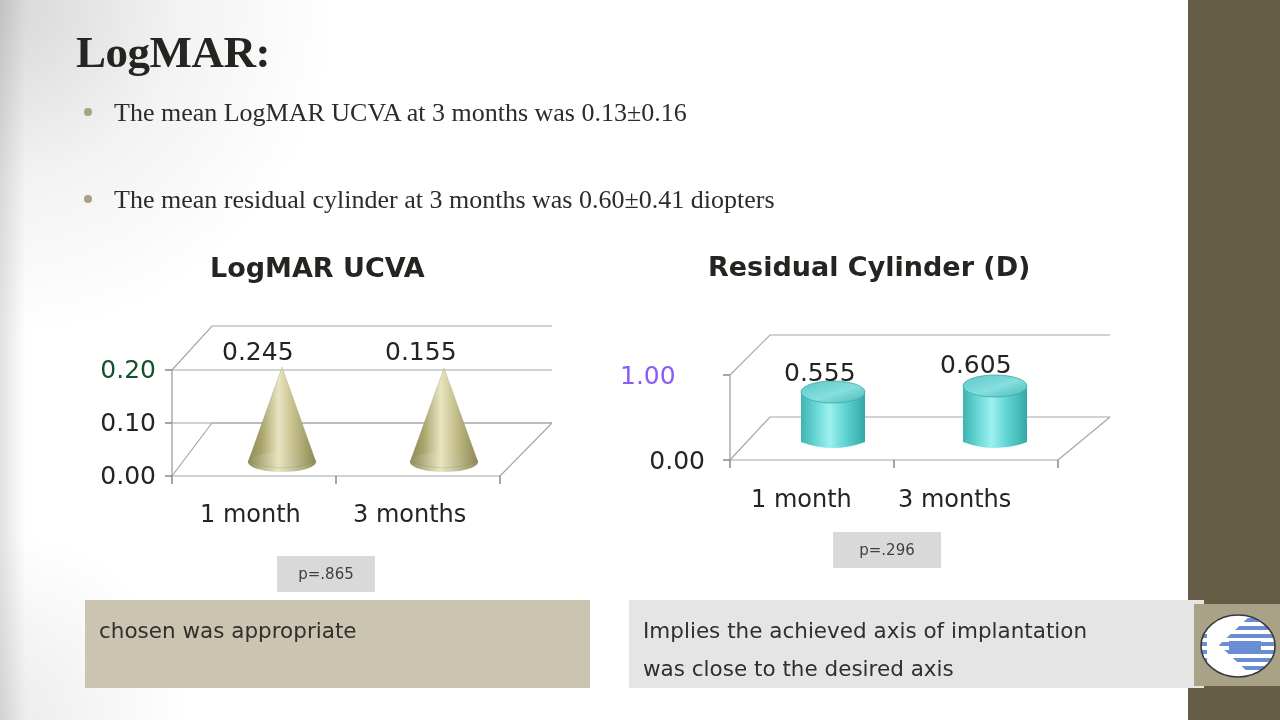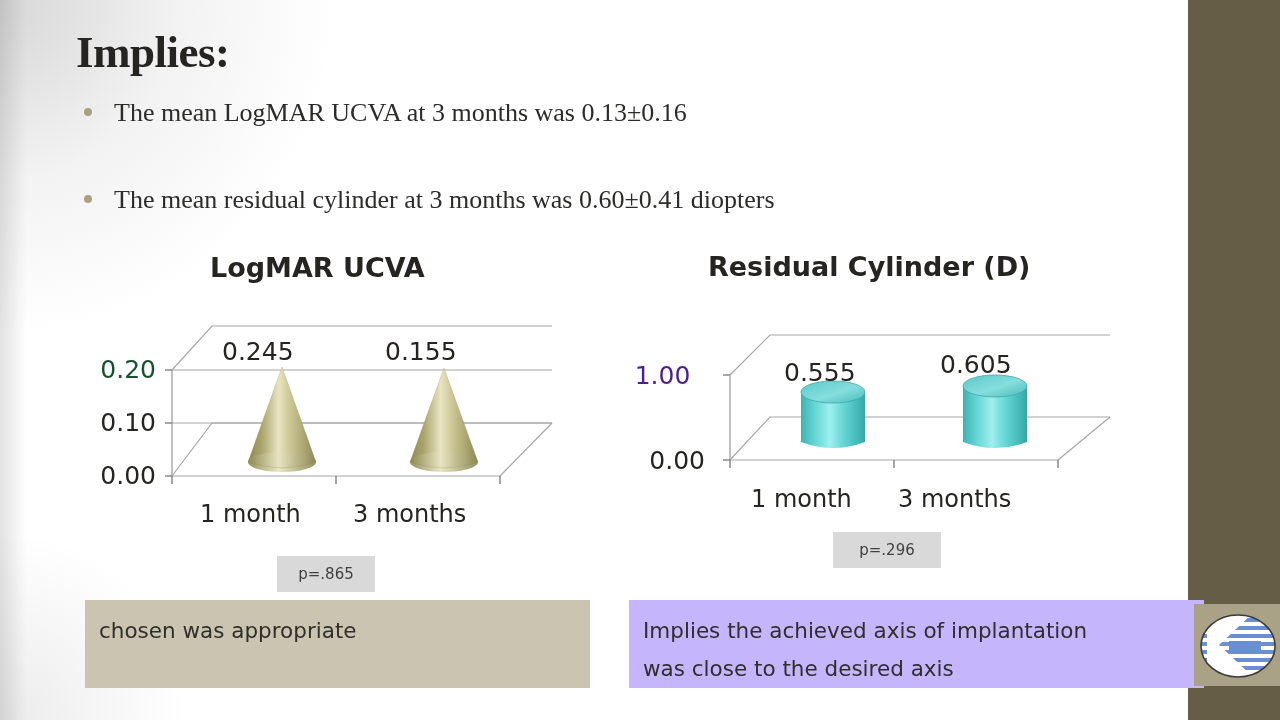--- a/index.html
+++ b/index.html
@@ -137,35 +137,35 @@
   .caption {
     position: absolute;
     font-family: "DejaVu Sans", sans-serif;
     font-size: 21.5px;
     color: #2f2f2b;
     line-height: 38px;
     padding: 12px 0 12px 14px;
     box-sizing: border-box;
   }
   #caption-left  { background: #cbc4b0; }
-  #caption-right { background: #c4b5fd; }
+  #caption-right { background: #e5e5e5; }
   .caption-line { display: block; white-space: nowrap; }
 </style>
 </head>
 <body>
 
 <div id="slide">
 
   <div id="bg-gradient-top"></div>
   <div id="bg-gradient-left"></div>
   <div id="bg-gradient-bottom"></div>
 
   <div id="right-band"></div>
 
-  <div id="title">Implies:</div>
+  <div id="title">LogMAR:</div>
 
   <div class="bullet-row b1" style="top:98px">
     <span class="bullet-dot"></span>
     <span class="bullet-text">The mean LogMAR UCVA at 3 months was 0.13±0.16</span>
   </div>
 
 
   <div class="bullet-row b1" style="top:185px">
     <span class="bullet-dot"></span>
     <span class="bullet-text">The mean residual cylinder at 3 months was 0.60±0.41 diopters</span>
@@ -275,21 +275,21 @@
       <ellipse cx="213" cy="72" rx="32" ry="11" fill="none" stroke="#3ea8a8" stroke-width="0.8"></ellipse>
     </g>
 
     <g>
       <path d="M 343,66 L 343,122 Q 375,134 407,122 L 407,66 Z" fill="url(#cylGrad)"></path>
       <ellipse cx="375" cy="66" rx="32" ry="11" fill="url(#cylTop)"></ellipse>
       <ellipse cx="375" cy="66" rx="32" ry="11" fill="none" stroke="#3ea8a8" stroke-width="0.8"></ellipse>
     </g>
   </svg>
 
-  <div style="position:absolute; left:620px; top:361px; width:85px; text-align:center; font-family:'DejaVu Sans',sans-serif; font-size:25px; color:#4c1d95;">1.00</div>
+  <div style="position:absolute; left:620px; top:361px; width:85px; text-align:left; font-family:'DejaVu Sans',sans-serif; font-size:25px; color:#8b5cf6;">1.00</div>
   <div style="position:absolute; left:620px; top:446px; width:85px; text-align:right; font-family:'DejaVu Sans',sans-serif; font-size:25px; color:#262420;">0.00</div>
 
   <div style="position:absolute; left:784px; top:358px; font-family:'DejaVu Sans',sans-serif; font-size:25px; color:#262420;">0.555</div>
   <div style="position:absolute; left:940px; top:350px; font-family:'DejaVu Sans',sans-serif; font-size:25px; color:#262420;">0.605</div>
 
   <div style="position:absolute; left:751px; top:485px; font-family:'DejaVu Sans',sans-serif; font-size:24px; color:#262420;">1 month</div>
   <div style="position:absolute; left:898px; top:485px; font-family:'DejaVu Sans',sans-serif; font-size:24px; color:#262420;">3 months</div>
 
   <div class="pbox" style="left:277px; top:556px; width:98px;">p=.865</div>
   <div class="pbox" style="left:833px; top:532px; width:108px;">p=.296</div>

